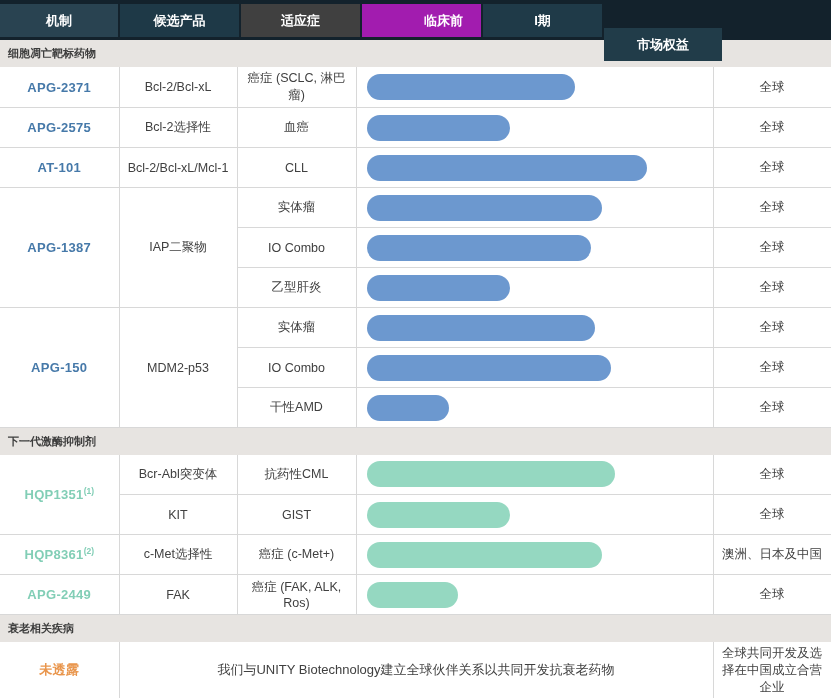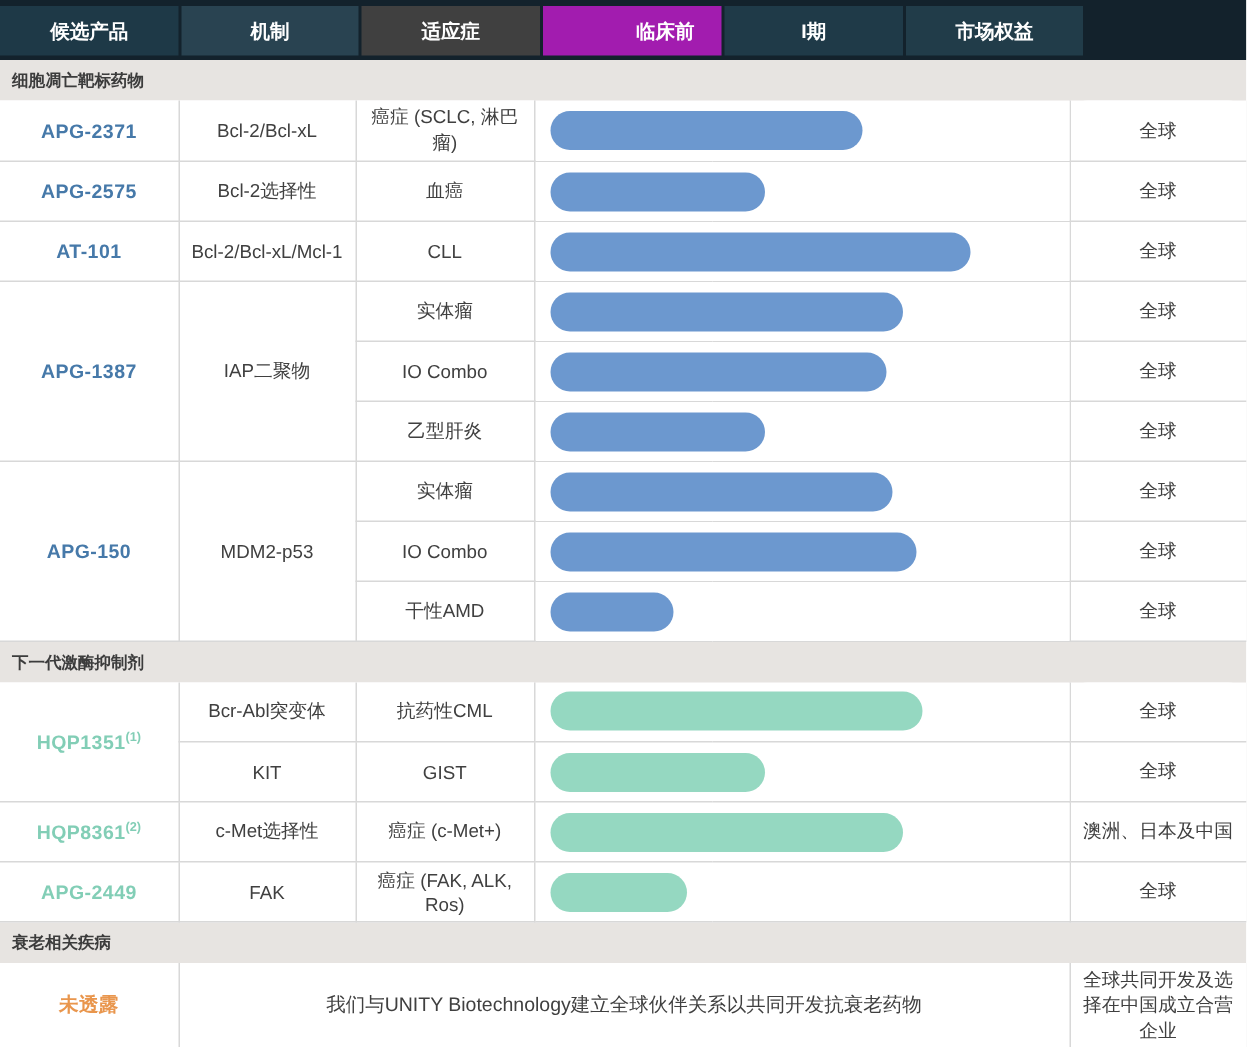--- a/index.html
+++ b/index.html
@@ -11,21 +11,21 @@
   }
   
   .hdr {
     display: flex; background: var(--header-strip); padding: 4px 0 3px 0;
     height: 40px;
   }
   .hdr-cell {
     height: 33px; margin-right: 2px; display:flex; align-items:center; justify-content:center;
     color: var(--header-text); font-weight: bold; font-size: 13px;
   }
-  .hdr-cell:last-child { margin-right: 0; }
+  .hdr-cell:last-child { margin-right: 0; margin-top: 24px; }
   
   table { border-collapse: collapse; table-layout: fixed; width: 831px; }
   td {
     font-size: 12.5px; color: var(--body-text); text-align: center; vertical-align: middle;
     border-bottom: 1px solid var(--border); background:#fff; padding: 3px 6px;
     word-wrap: break-word;
   }
   td.section {
     background: var(--section-bg); color: var(--section-text);
     text-align: left; font-weight: bold; font-size: 11px;
@@ -47,22 +47,22 @@
     height: 26px; border-radius: 13px;
   }
   .bar-blue  { background: var(--bar-blue); }
   .bar-green { background: var(--bar-green); }
 </style>
 </head>
 <body>
 
 <div id="pipeline">
     <div class="hdr">
+      <div class="hdr-cell" style="width: 118px; background: rgb(41, 67, 81);">机制</div>
       <div class="hdr-cell" style="width: 119px; background: rgb(30, 57, 71);">候选产品</div>
-      <div class="hdr-cell" style="width: 118px; background: rgb(41, 67, 81);">机制</div>
       <div class="hdr-cell" style="width: 119px; background: #404040;">适应症</div>
       <div class="hdr-cell" style="width: 119px; background: #a21caf; padding-left: 44px;">临床前</div>
       <div class="hdr-cell" style="width: 119px; background: rgb(31, 58, 72);">I期</div>
       <div class="hdr-cell" style="width: 118px; background: rgb(33, 60, 73);">市场权益</div>
     </div>
     <table>
       <colgroup>
         <col style="width: 119px;">
         <col style="width: 118px;">
         <col style="width: 119px;">

